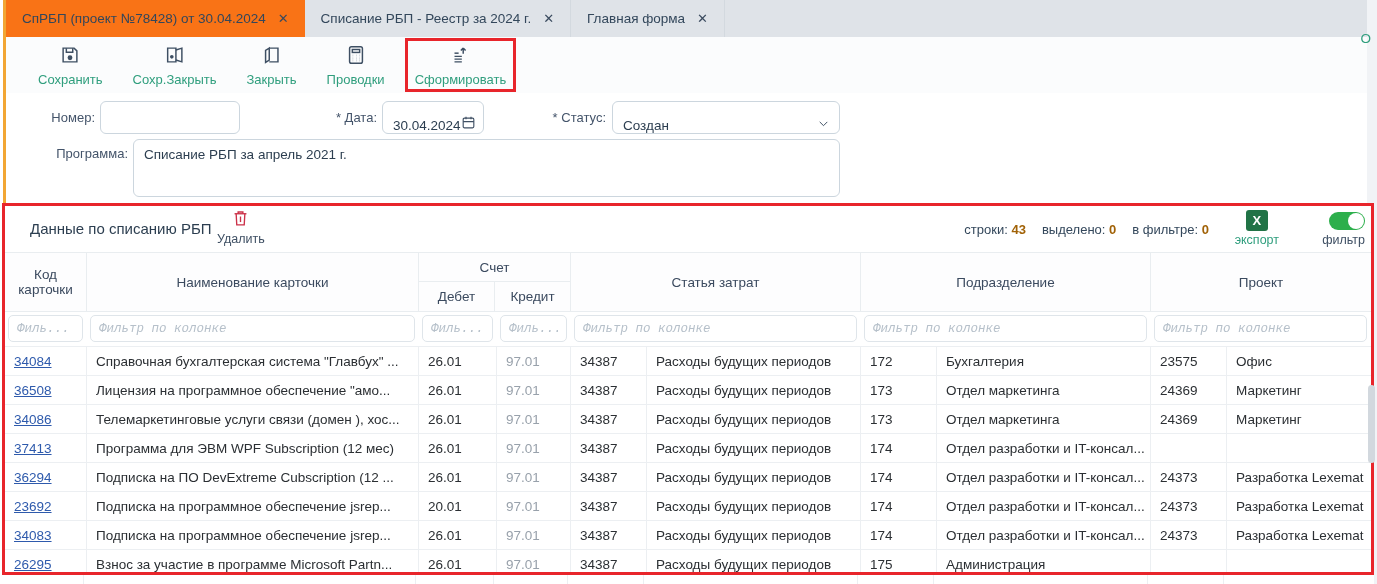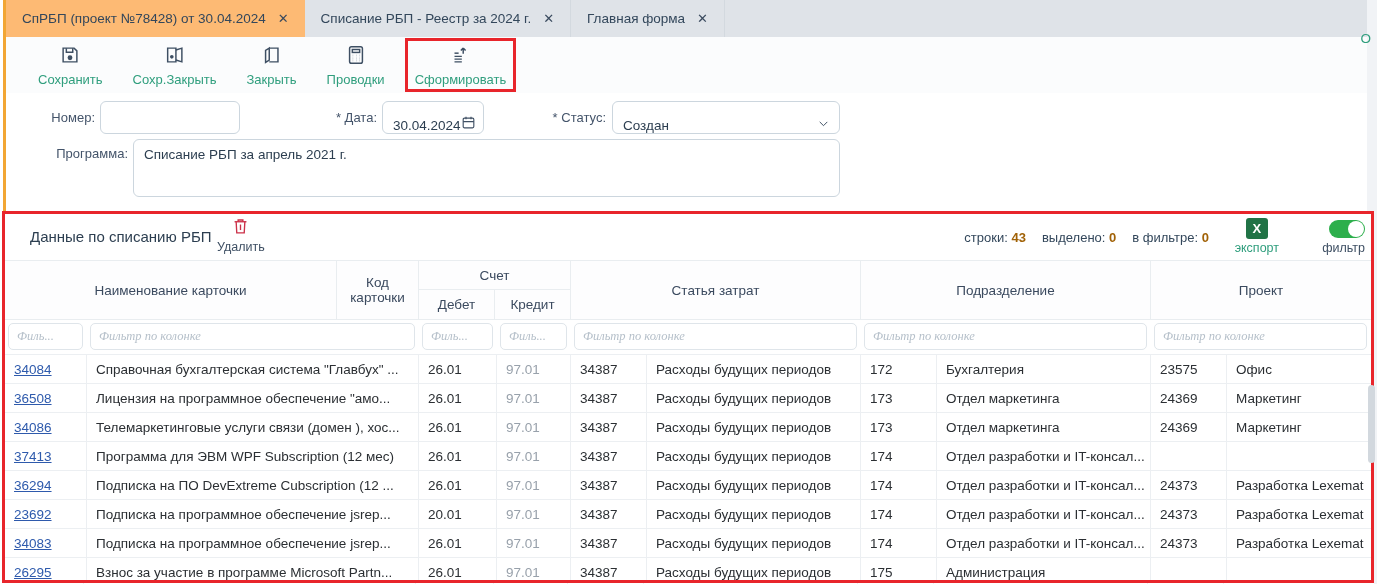--- a/index.html
+++ b/index.html
@@ -7,41 +7,41 @@
   body {
     font-family: "Liberation Sans", sans-serif;
     background:#ffffff; position:relative; color:#2b2f33;
   }
   .orange-bar { position:absolute; left:3px; top:0; width:3px; height:584px; background:#f2a634; z-index:1; }
   .right-strip { position:absolute; right:0; top:0; width:10px; height:584px; background:#f1f3f6; z-index:0; }
 
   
   .tabbar { position:absolute; left:6px; top:0; width:1361px; height:37px; background:#dfe3e8; display:flex; z-index:2; }
   .tab { display:flex; align-items:center; gap:12px; padding:0 16px; font-size:13.5px; color:#33475b; cursor:default; border-right:1px solid #d3d9df; }
-  .tab.active { background:#fdba74; border-right:none; }
+  .tab.active { background:#f97316; border-right:none; }
   .tab-close { font-size:13px; color:#3a4a5e; }
 
   
   .toolbar { position:absolute; left:6px; top:37px; width:1361px; height:56px; background:#fbfcfd; display:flex; align-items:center; padding-left:32px; gap:30px; z-index:2; }
   .tbtn { display:flex; flex-direction:column; align-items:center; gap:3px; font-size:13px; color:#2f9e7d; cursor:pointer; }
   .tbtn svg { stroke:#3e4f63; fill:none; stroke-width:1.6; }
   .tbtn.red-outline { border:3px solid #e8252b; padding:3px 7px 2px; margin:-6px -10px -5px; }
   .toolbar-right-label { position:absolute; right:6px; top:31px; font-size:13.5px; color:#2f9e7d; z-index:2; }
 
   
   .form-area { position:absolute; left:6px; top:93px; width:1361px; height:110px; background:#fff; z-index:2; }
   .flabel { position:absolute; font-size:13px; color:#44546a; text-align:right; }
   .finput { position:absolute; border:1px solid #ccd6de; border-radius:6px; font-size:13.5px; color:#2c3e50; background:#fff; }
   input.finput { padding:0 10px; font-family:"Liberation Sans",sans-serif; outline:none; }
   .datebox, .selectbox { display:flex; align-items:flex-end; justify-content:space-between; padding:0 9px 0 10px; }
   .datebox svg, .selectbox svg { stroke:#3e4f63; fill:none; stroke-width:1.8; }
   .notebox { padding:7px 10px; align-items:flex-start; }
 
   
-  .panel { position:absolute; left:2px; top:211px; width:1372px; height:372px; border:3px solid #e8252b; background:#fff; z-index:3; overflow:hidden; }
+  .panel { position:absolute; left:2px; top:203px; width:1372px; height:372px; border:3px solid #e8252b; background:#fff; z-index:3; overflow:hidden; }
   .panel-header { position:relative; height:46px; }
   .panel-title { position:absolute; left:25px; top:14px; font-size:15px; color:#2c3e50; }
   .delete-btn { position:absolute; left:212px; top:3px; display:flex; flex-direction:column; align-items:center; gap:1px; font-size:12.5px; color:#3e4f63; cursor:pointer; }
   .delete-btn svg { stroke:#cb3048; fill:none; stroke-width:1.7; }
   .stats { position:absolute; right:162px; top:16px; font-size:13px; color:#33475b; display:flex; gap:16px; white-space:nowrap; }
   .stats b { color:#a16207; }
   .export-btn { position:absolute; right:92px; top:4px; display:flex; flex-direction:column; align-items:center; gap:2px; font-size:12.5px; color:#2f9e7d; cursor:pointer; }
   .excel-ico { width:22px; height:21px; background:#217346; color:#fff; border-radius:3px; font-size:13px; font-weight:bold; display:flex; align-items:center; justify-content:center; }
   .filter-toggle { position:absolute; right:6px; top:6px; display:flex; flex-direction:column; align-items:flex-end; gap:3px; font-size:12.5px; color:#3e4f63; cursor:pointer; }
   .toggle-pill { width:36px; height:18px; background:#2daf4c; border-radius:9px; position:relative; }
@@ -55,21 +55,21 @@
   .hgroup .gbot { display:flex; height:29px; }
   .hgroup .gsub { flex:1; display:flex; align-items:center; justify-content:center; }
   .hgroup .gsub:first-child { border-right:1px solid #e9edf0; }
 
   .w-code{width:82px;} .w-name{width:332px;} .w-acct{width:152px;} .w-debit{width:78px;} .w-credit{width:74px;}
   .w-cost{width:290px;} .w-dept{width:290px;} .w-proj{flex:1;}
   .w-sub{width:76px;} .w-subname{flex:1;}
 
   .filter-row { display:flex; padding:3px 0 4px; border-bottom:1px solid #eceff2; }
   .fcell { padding:0 3px; border-right:1px solid transparent; }
-  .fcell input { width:100%; height:27px; border:1px solid #dfe5ea; border-radius:5px; font-style:italic; font-size:12.5px; color:#9aa6b2; padding:0 8px; outline:none; font-family:Liberation Serif, serif; background:#fff; }
+  .fcell input { width:100%; height:27px; border:1px solid #dfe5ea; border-radius:5px; font-style:italic; font-size:12.5px; color:#9aa6b2; padding:0 8px; outline:none; font-family:Liberation Mono, monospace; background:#fff; }
   .fcell input::placeholder { color:#b6c0ca; font-style:italic; }
 
   .trow { display:flex; height:29px; align-items:stretch; border-bottom:1px solid #eceff2; font-size:13.5px; color:#2b2f33; background:#fff; }
   .tcell { display:flex; align-items:center; padding:0 9px; white-space:nowrap; overflow:hidden; border-right:1px solid #eceff2; }
   a.code-link { color:#2e5aac; text-decoration:underline; cursor:pointer; }
   .credit-val { color:#98a1ab; }
 
   .below-strip { position:absolute; left:2px; top:575px; width:1372px; height:9px; display:flex; background:#fff; z-index:2; }
   .below-strip div { border-right:1px solid #eceff2; }
 
@@ -205,22 +205,22 @@
     </div>
     <div class="filter-toggle">
       <span class="toggle-pill">
           <span class="toggle-knob"></span>
         </span>
       <span>фильтр</span>
     </div>
   </div>
 
   <div class="thead">
+    <div class="hcell w-code">Код карточки</div>
     <div class="hcell w-name">Наименование карточки</div>
-    <div class="hcell w-code">Код карточки</div>
     <div class="hgroup w-acct">
       <div class="gtop">Счет</div>
       <div class="gbot">
         <div class="gsub">Дебет</div>
         <div class="gsub">Кредит</div>
       </div>
     </div>
     <div class="hcell w-cost">Статья затрат</div>
     <div class="hcell w-dept">Подразделение</div>
     <div class="hcell w-proj" style="border-right:none;">Проект</div>

